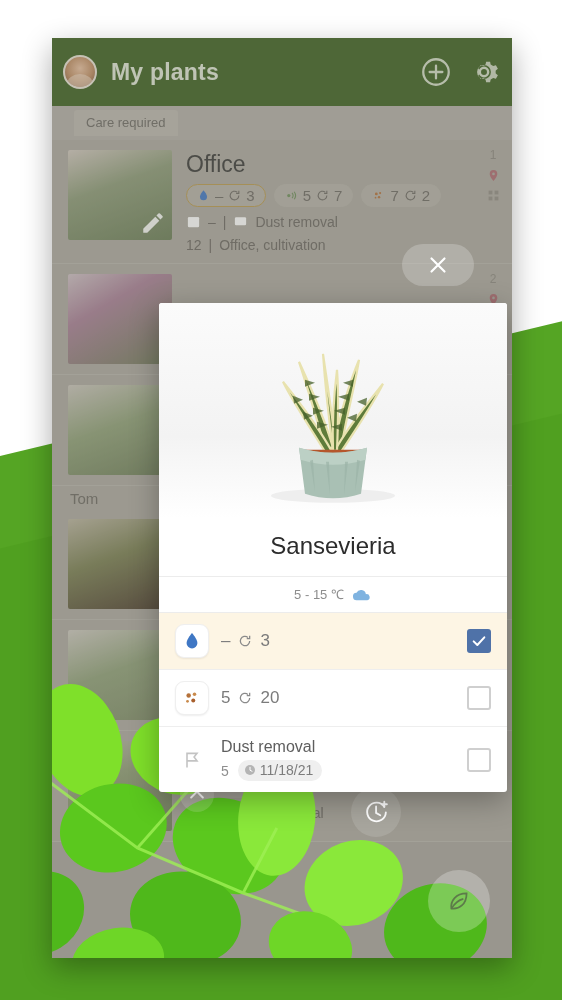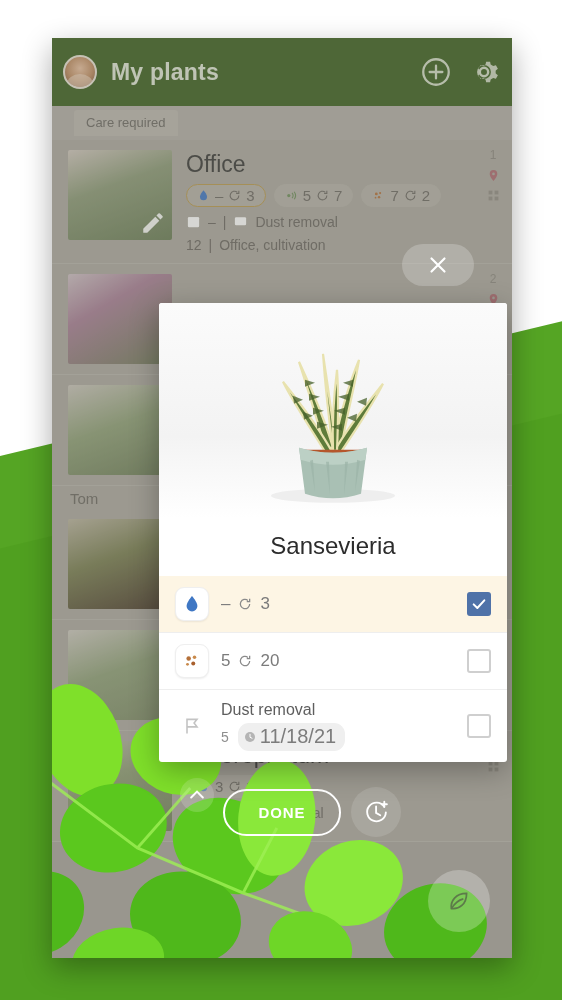--- a/index.html
+++ b/index.html
@@ -146,21 +146,21 @@
     display:flex; align-items:center; gap:8px; font-size:17px; color:#7b7b7b;
   }
   .row-line .cyc { width:14px; height:14px; }
   .row-line .cyc svg { width:100%; height:100%; display:block; }
   .row-name { font-size:16px; color:#5e5e5e; }
   .row-sub { display:flex; align-items:center; gap:9px; margin-top:4px; }
   .row-sub .num { font-size:14px; color:#8e8e8e; }
   .chip-date {
     display:inline-flex; align-items:center; gap:4px;
     background:#efefef; border-radius:11px; padding:2px 9px 3px 6px;
-    font-size:20px; color:#7c7c7c;
+    font-size:14px; color:#7c7c7c;
   }
   .chip-date svg { width:12px; height:12px; display:block; }
   .cb { width:24px; height:24px; flex:0 0 auto; border-radius:3px; }
   .cb.off { border:2px solid #cfcfcf; background:#fff; }
   .cb.on { background:#4f72a8; display:flex; align-items:center; justify-content:center; }
   .cb.on svg { width:16px; height:16px; }
 
   
   .actions { position:absolute; left:0; right:0; top:735px; height:80px; z-index:45; }
   .chev {
@@ -473,20 +473,26 @@
             <path d="M80 140 l2 33 -5-32z"></path>
               <path d="M96 142 l1 34 -4-34z"></path>
             <path d="M112 142 l-1 34 4-34z"></path>
               <path d="M124 140 l-2 33 5-32z"></path>
           </g>
         </svg>
       </div>
 
       <div class="dlg-title">Sansevieria</div>
 
+      <div class="dlg-sub">
+        <span>5 - 15 ℃</span>
+        <svg viewBox="0 0 24 18" fill="#7fb3e0">
+          <path d="M19 16H6.5A4.5 4.5 0 016 7a6 6 0 0111.3 1.6A3.8 3.8 0 0119 16z"></path>
+        </svg>
+      </div>
 
       <div class="row active">
         <span class="tile">
           <svg viewBox="0 0 24 24" fill="#3f77c4">
               <path d="M12 2.5S5.5 10 5.5 14.4a6.5 6.5 0 1013 0C18.5 10 12 2.5 12 2.5z"></path>
             </svg>
         </span>
         <span class="row-main">
           <span class="row-line">
             <span>–</span>
@@ -553,21 +559,20 @@
       </div>
 
     </div>
 
     <div class="actions">
       <div class="chev">
         <svg viewBox="0 0 24 24" fill="none" stroke="#ffffff" stroke-width="2.4" stroke-linecap="round">
             <path d="M5 15l7-7 7 7"></path>
           </svg>
       </div>
-      <div class="done-btn">DONE</div>
       <div class="snooze">
         <svg viewBox="0 0 26 26" fill="none" stroke="#ffffff" stroke-width="1.8">
           <path d="M20.5 7.5A9 9 0 1022 13" stroke-linecap="round"></path>
           <path d="M12.6 7.2v6.2l4 2.2" stroke-linecap="round"></path>
           <path d="M20.5 2.6v5M18 5.1h5" stroke-linecap="round"></path>
         </svg>
       </div>
     </div>
 
     <div class="fab">

